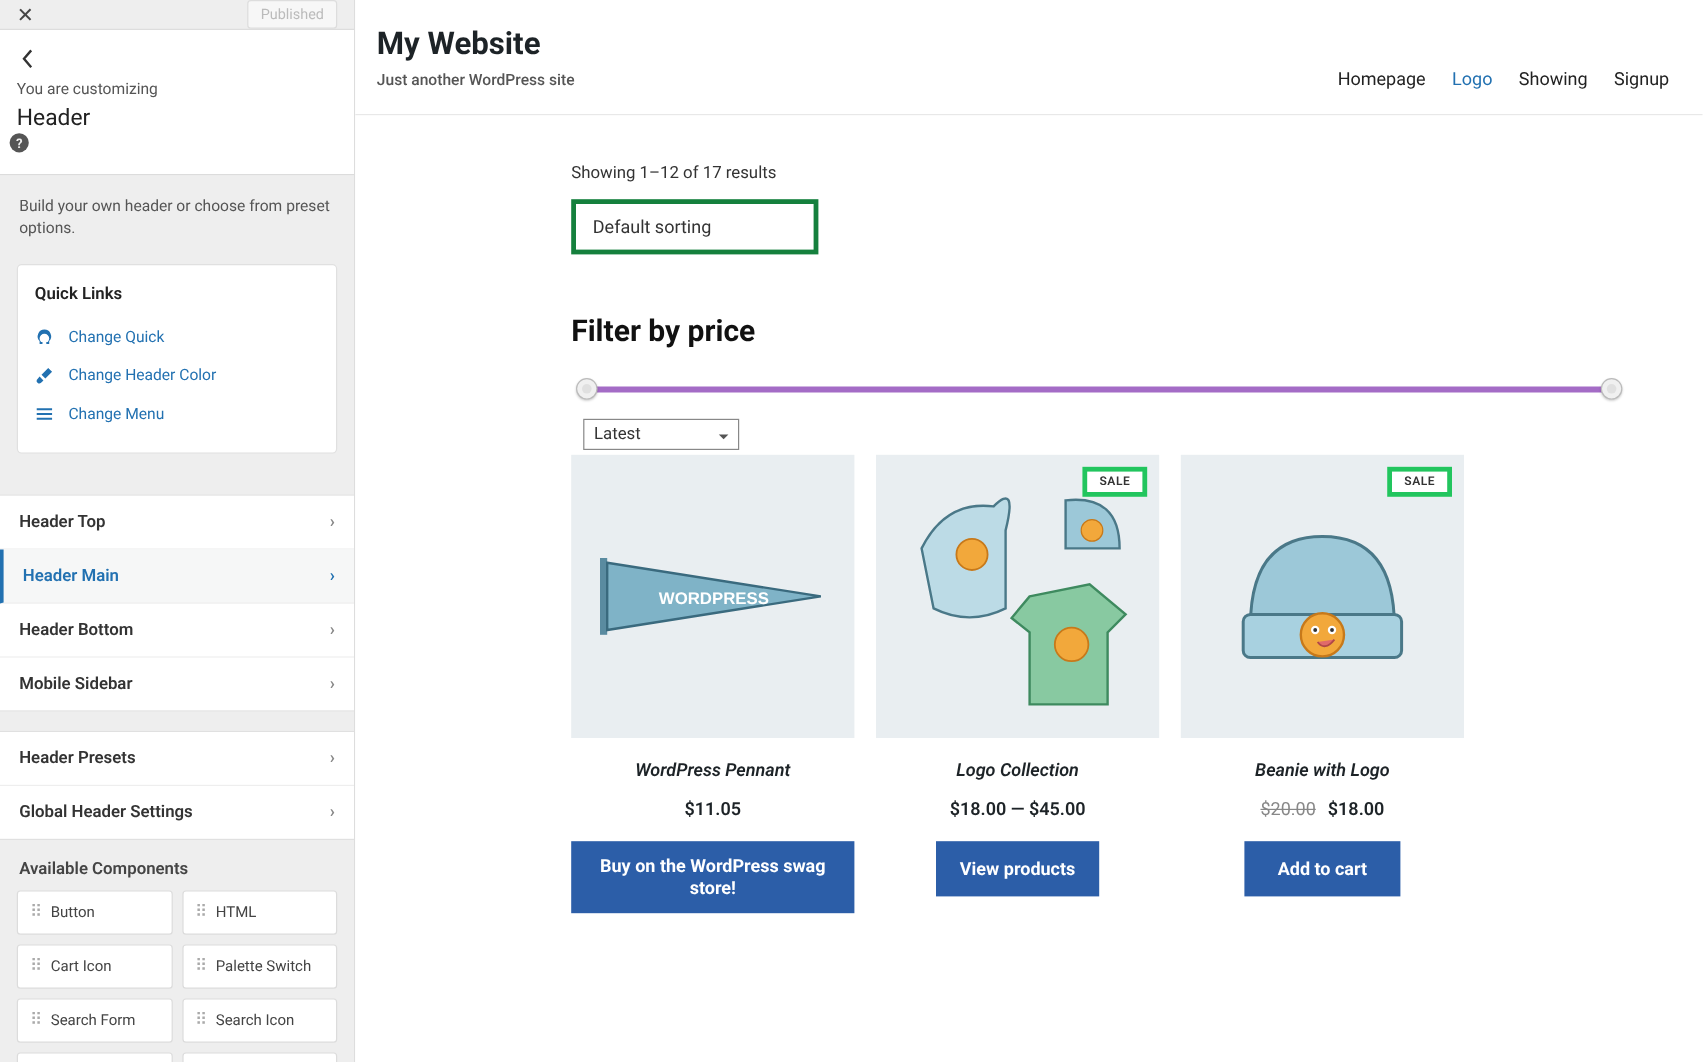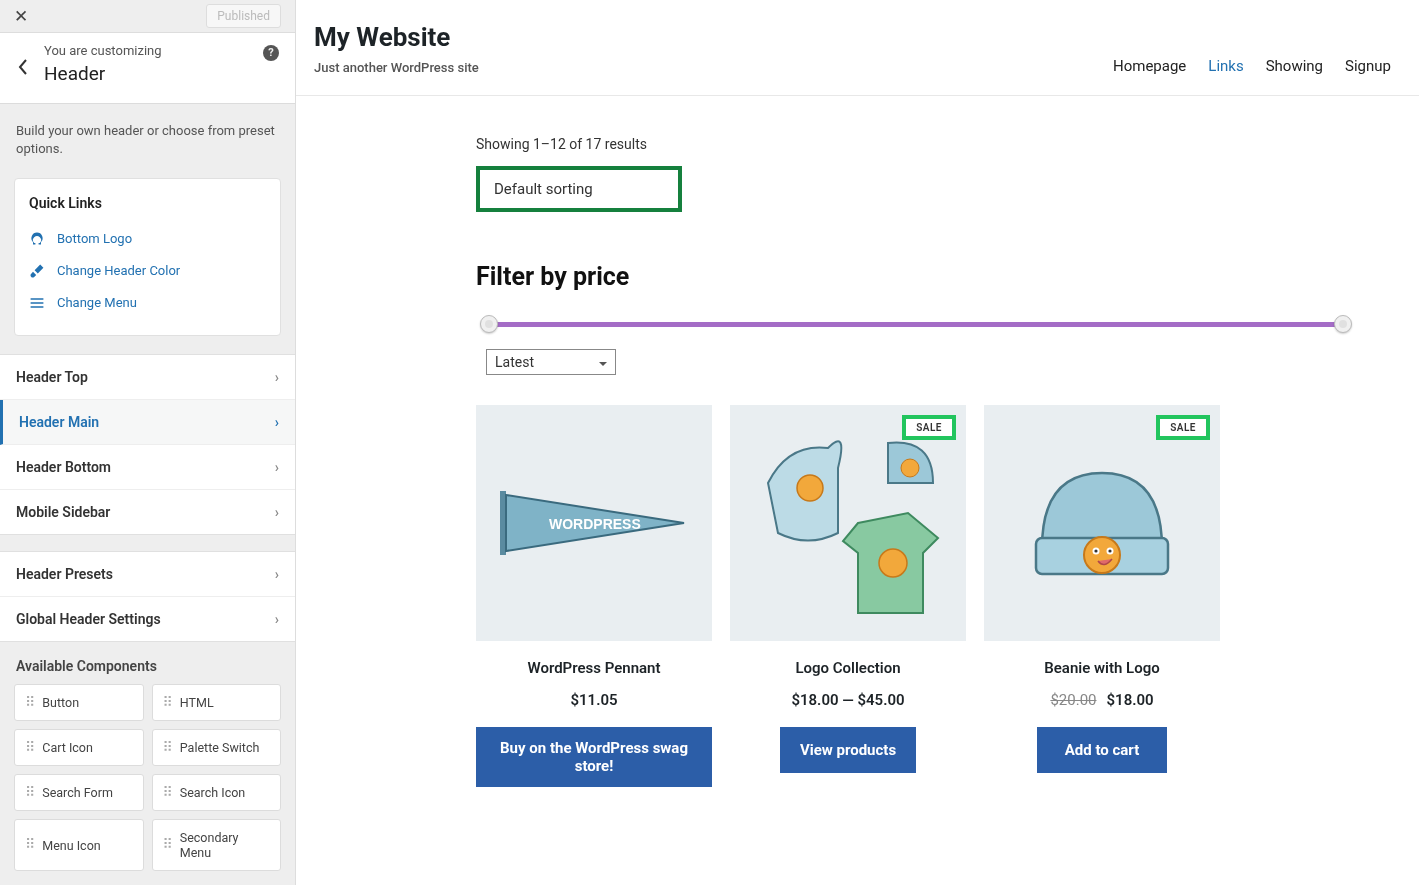--- a/index.html
+++ b/index.html
@@ -5,35 +5,35 @@
   * { box-sizing: border-box; margin: 0; padding: 0; }
   body { font-family: -apple-system, BlinkMacSystemFont, "Segoe UI", Roboto, Helvetica, Arial, sans-serif; font-size: 13px; color: #333; background: #fff; }
   .app { display: flex; width: 1419px; height: 885px; }
 
   
   .sidebar { width: 296px; background: #eeeeee; display: flex; flex-direction: column; border-right: 1px solid #ddd; overflow: hidden; }
   .sb-top { height: 44px; display: flex; align-items: center; justify-content: space-between; padding: 0 14px; border-bottom: 1px solid #ddd; }
   .sb-close { font-size: 17px; color: #444; cursor: pointer; }
   .sb-pub { font-size: 12px; color: #bbb; border: 1px solid #ddd; background: #f7f7f7; border-radius: 3px; padding: 4px 10px; }
 
-  .sb-head { display: flex; align-items: flex-end; padding: 10px 16px 18px 8px; border-bottom: 1px solid #dcdcdc; background: #fff; }
+  .sb-head { display: flex; align-items: flex-start; padding: 10px 16px 18px 8px; border-bottom: 1px solid #dcdcdc; background: #fff; flex-direction: column; }
   .sb-back { font-size: 16px; color: #333; padding: 6px 10px; cursor: pointer; }
   .sb-head-txt { flex: 1; padding-left: 6px; }
   .sb-breadcrumb { font-size: 13px; color: #555; }
   .sb-title { font-size: 19px; font-weight: 400; color: #222; margin-top: 4px; }
   .sb-help { width: 16px; height: 16px; border-radius: 50%; background: #555; color: #eee; font-size: 11px; font-weight: bold; display: flex; align-items: center; justify-content: center; align-self: flex-start; margin-top: 2px; }
 
   .sb-desc { padding: 18px 16px 20px 16px; font-size: 13px; color: #555; line-height: 1.4; }
 
   .ql-card { background: #fff; border: 1px solid #e0e0e0; border-radius: 4px; margin: 0 14px 18px 14px; padding: 16px 14px; }
   .ql-title { font-size: 14px; font-weight: 600; color: #222; margin-bottom: 12px; }
   .ql-item { display: flex; align-items: center; gap: 12px; color: #2271b1; font-size: 13px; padding: 8px 0; cursor: pointer; }
   .ql-item svg { width: 16px; height: 16px; flex-shrink:0; }
 
-  .sb-section { background: #fff; border-top: 1px solid #e0e0e0; border-bottom: 1px solid #e0e0e0; margin-top: 0; }
+  .sb-section { background: #fff; border-top: 1px solid #e0e0e0; border-bottom: 1px solid #e0e0e0; margin-top: 16px; }
   .sb-row { display: flex; align-items: center; justify-content: space-between; padding: 14px 16px; font-size: 14px; color: #333; cursor: pointer; border-bottom: 1px solid #eee; font-weight: 600; }
   .sb-row:last-child { border-bottom: none; }
   .sb-row.active { color: #2271b1; border-left: 3px solid #2271b1; background: #f6f7f7; }
   .sb-chevron { color: #888; }
   .sb-row.active .sb-chevron { color: #2271b1; }
 
   .gap { height: 22px; }
 
   .avail-hdr { padding: 16px 16px 10px 16px; font-size: 14px; font-weight: 600; color: #444; }
   .comp-grid { display: grid; grid-template-columns: 1fr 1fr; gap: 8px; padding: 0 14px 14px 14px; }
@@ -59,28 +59,28 @@
 
   .filter-title { font-size: 25px; font-weight: 700; color: #111; margin-bottom: 28px; }
   .slider-wrap { position: relative; height: 10px; margin: 0 8px 20px 8px; }
   .slider-track { position: absolute; top: 3px; left: 0; right: 0; height: 5px; background: #a46cc6; border-radius: 4px; }
   .slider-handle { position: absolute; top: -4px; width: 18px; height: 18px; border-radius: 50%; background: #f0f0f0; border: 1px solid #bbb; box-shadow: 0 1px 2px rgba(0,0,0,.2); cursor: grab; }
   .slider-inner { position: absolute; top: 4px; left: 4px; width: 8px; height: 8px; border-radius: 50%; background: #e0e0e0; }
   .range-values { display: flex; justify-content: space-between; margin-bottom: 30px; }
   .range-box { border: 1px solid #000; padding: 6px 10px; font-size: 17px; width: 96px; }
   .range-box.right { text-align: left; }
 
-  .mini-select { display: inline-flex; align-items: flex-end; border: 1px solid #888; padding: 4px 8px; font-size: 14px; min-width: 130px; justify-content: space-between; cursor: pointer; margin-left: 10px; margin-bottom: 30px; }
+  .mini-select { display: inline-flex; align-items: flex-end; border: 1px solid #888; padding: 4px 8px; font-size: 14px; min-width: 130px; justify-content: space-between; cursor: pointer; margin-left: 10px; margin-bottom: 4px; }
   .mini-select .arrow { border: 4px solid transparent; border-top-color: #555; margin-top: 4px; }
 
   .products { display: flex; gap: 18px; }
   .product { width: 236px; text-align: center; position: relative; }
   .p-img { width: 236px; height: 236px; background: #e9eef1; display: flex; align-items: center; justify-content: center; position: relative; }
   .sale-badge { position: absolute; top: 10px; right: 10px; background: #fff; border: 4px solid #22c55e; padding: 3px 10px; font-size: 10px; font-weight: 600; letter-spacing: .5px; }
-  .p-name { font-size: 15px; font-weight: 600; color: #1d2327; margin-top: 18px; }
+  .p-name { font-size: 15px; font-weight: 600; color: #1d2327; margin-top: 18px; font-style: italic; }
   .p-price { font-size: 15px; font-weight: 600; color: #1d2327; margin-top: 14px; }
   .p-price .strike { text-decoration: line-through; color: #888; font-weight: 400; margin-right: 10px; }
   .p-btn { display: inline-block; background: #2c5ea8; color: #fff; font-weight: 700; font-size: 15px; padding: 14px 20px; margin-top: 18px; cursor: pointer; min-width: 130px; }
   .p-btn.wide { width: 100%; padding: 12px 16px; }
 
   
   .pennant-svg { width: 200px; height: 80px; }
 </style>
 </head>
 <body>
@@ -107,21 +107,21 @@
     </div>
 
     <div class="sb-desc">Build your own header or choose from preset options.</div>
 
     <div class="ql-card">
       <div class="ql-title">Quick Links</div>
       <div class="ql-item">
         <svg viewBox="0 0 20 20">
             <path fill="#2271b1" d="M10 2a7 7 0 0 0-5 11.9V17h3v-2H6.5A5 5 0 1 1 13.5 15H12v2h3v-3.1A7 7 0 0 0 10 2z"></path>
           </svg>
-        <span>Bottom Logo</span>
+        <span>Change Quick</span>
       </div>
       <div class="ql-item">
         <svg viewBox="0 0 20 20">
             <path fill="#2271b1" d="M14 2l4 4-7 7-4-4 7-7zM5 11l4 4-2.5 2.5A2.8 2.8 0 0 1 2 14.5L5 11z"></path>
           </svg>
         <span>Change Header Color</span>
       </div>
       <div class="ql-item">
         <svg viewBox="0 0 20 20">
             <path fill="#2271b1" d="M2 4h16v2H2zM2 9h16v2H2zM2 14h16v2H2z"></path>
@@ -200,21 +200,21 @@
   </div>
 
   <div class="preview">
     <div class="site-header">
       <div class="site-title-wrap">
         <div class="site-title">My Website</div>
         <div class="site-tag">Just another WordPress site</div>
       </div>
       <nav class="menu">
         <a>Homepage</a>
-        <a class="active">Links</a>
+        <a class="active">Logo</a>
         <a>Showing</a>
         <a>Signup</a>
       </nav>
     </div>
     <div class="hr"></div>
 
     <div class="shop">
       <div class="results">Showing 1–12 of 17 results</div>
       <div class="sort">Default sorting</div>
 

